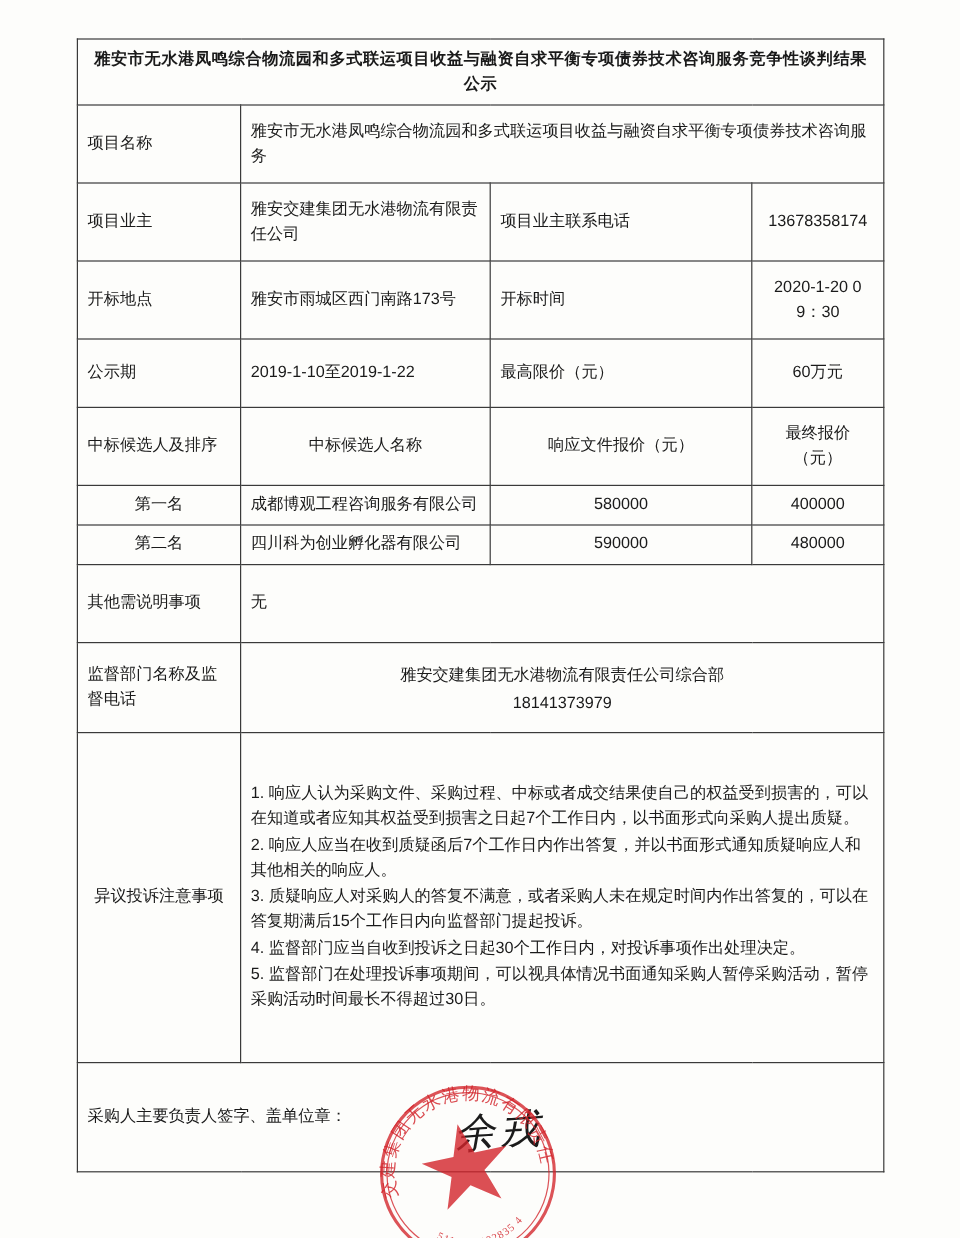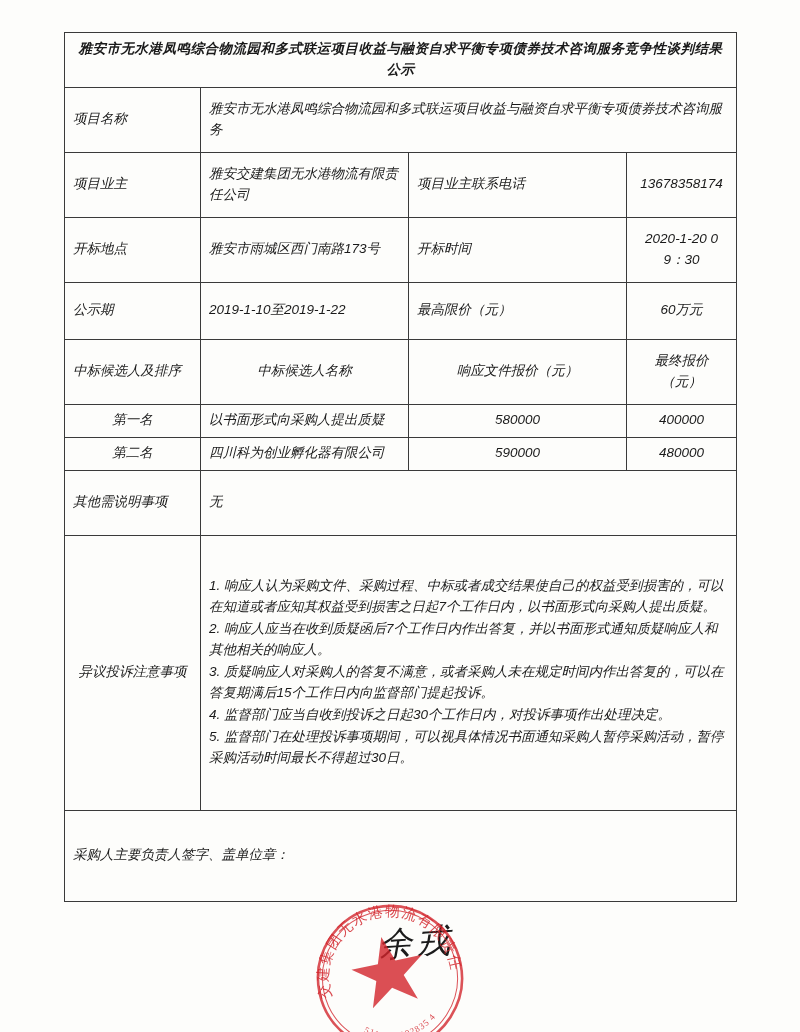--- a/index.html
+++ b/index.html
@@ -22,21 +22,20 @@
     height: 1032px;
     background: #fdfdfb;
   }
   .doc-table {
     position: absolute;
     left: 64px;
     top: 32px;
     width: 672px;
     border-collapse: collapse;
     table-layout: fixed;
-    font-style: italic;
   }
   .doc-table td {
     border: 1px solid #3a3a3a;
     padding: 6px 8px;
     font-size: 13.5px;
     line-height: 1.55;
     vertical-align: middle;
     word-break: break-all;
   }
   .title-cell {
@@ -172,36 +171,43 @@
 
       <tr>
         <td class="lbl tall">中标候选人及排序</td>
         <td class="ctr tall">中标候选人名称</td>
         <td class="ctr tall">响应文件报价（元）</td>
         <td class="ctr tall">最终报价（元）</td>
       </tr>
 
       <tr class="small-row">
         <td class="rowname">第一名</td>
-        <td class="val">以书面形式向采购人提出质疑</td>
+        <td class="val">成都博观工程咨询服务有限公司</td>
         <td class="ctr">580000</td>
         <td class="ctr">400000</td>
       </tr>
       <tr class="small-row">
         <td class="rowname">第二名</td>
         <td class="val">四川科为创业孵化器有限公司</td>
         <td class="ctr">590000</td>
         <td class="ctr">480000</td>
       </tr>
 
       <tr>
         <td class="lbl tall">其他需说明事项</td>
         <td class="val tall" colspan="3">无</td>
       </tr>
 
+      <tr>
+        <td class="lbl" style="height:62px">监督部门名称及监督电话</td>
+        <td class="sup-cell" colspan="3" style="height:62px">
+          <div class="sup-name">雅安交建集团无水港物流有限责任公司综合部</div>
+          <div class="sup-phone">18141373979</div>
+        </td>
+      </tr>
 
       <tr>
         <td class="notice-label">异议投诉注意事项</td>
         <td class="notice-cell" colspan="3">
           <p>1. 响应人认为采购文件、采购过程、中标或者成交结果使自己的权益受到损害的，可以在知道或者应知其权益受到损害之日起7个工作日内，以书面形式向采购人提出质疑。</p>
           <p>2. 响应人应当在收到质疑函后7个工作日内作出答复，并以书面形式通知质疑响应人和其他相关的响应人。</p>
           <p>3. 质疑响应人对采购人的答复不满意，或者采购人未在规定时间内作出答复的，可以在答复期满后15个工作日内向监督部门提起投诉。</p>
           <p>4. 监督部门应当自收到投诉之日起30个工作日内，对投诉事项作出处理决定。</p>
           <p>5. 监督部门在处理投诉事项期间，可以视具体情况书面通知采购人暂停采购活动，暂停采购活动时间最长不得超过30日。</p>
         </td>

